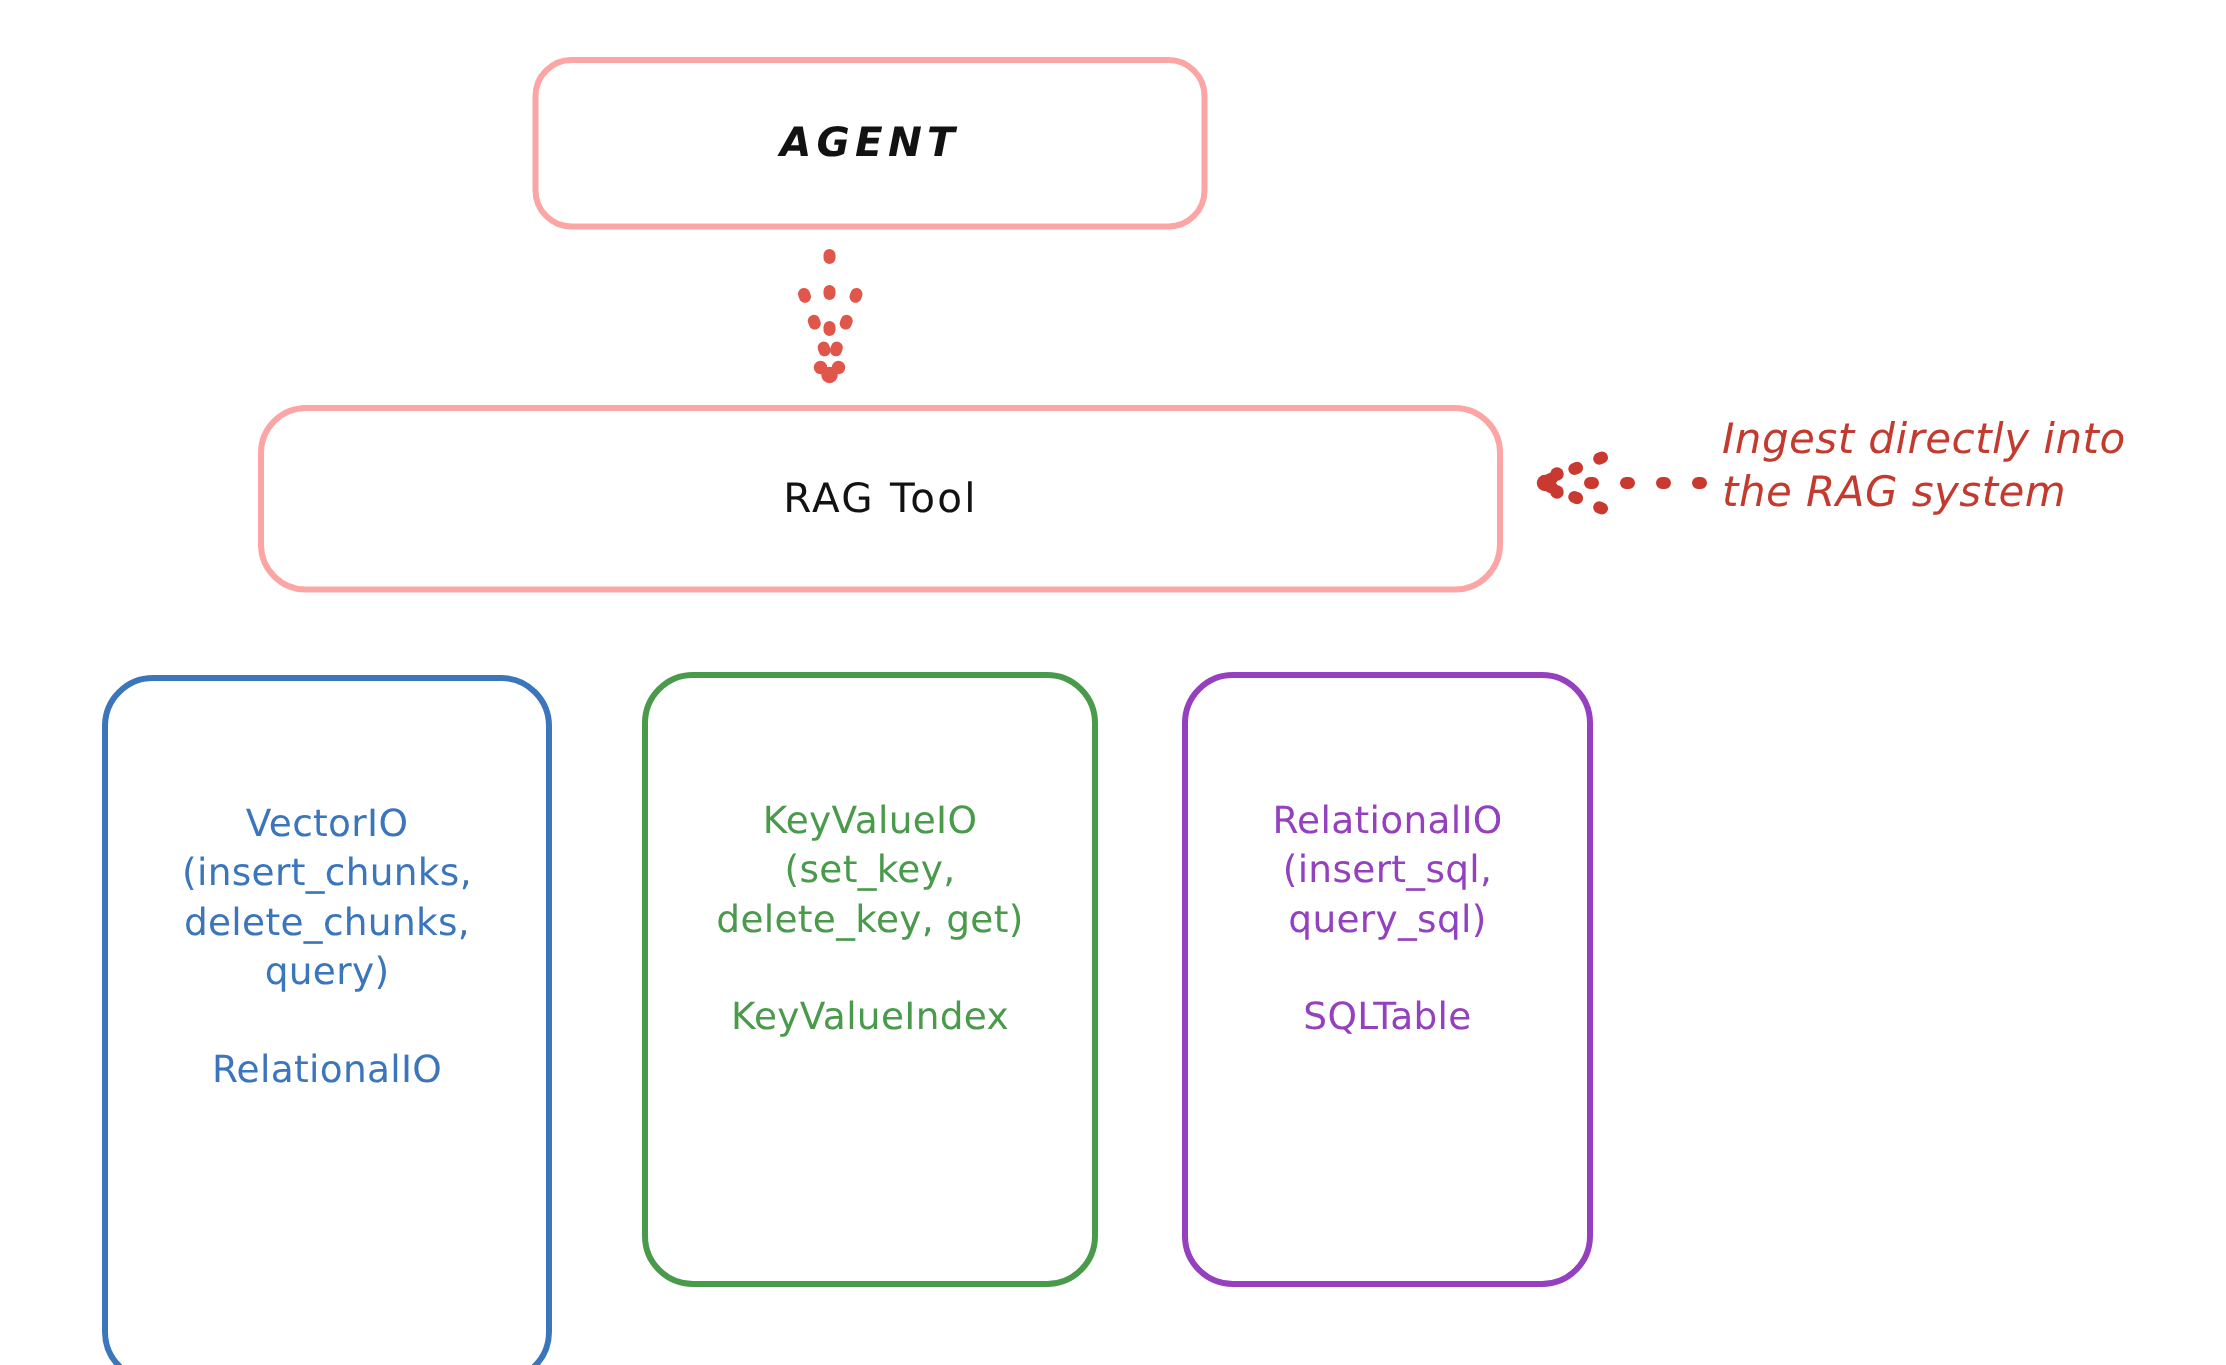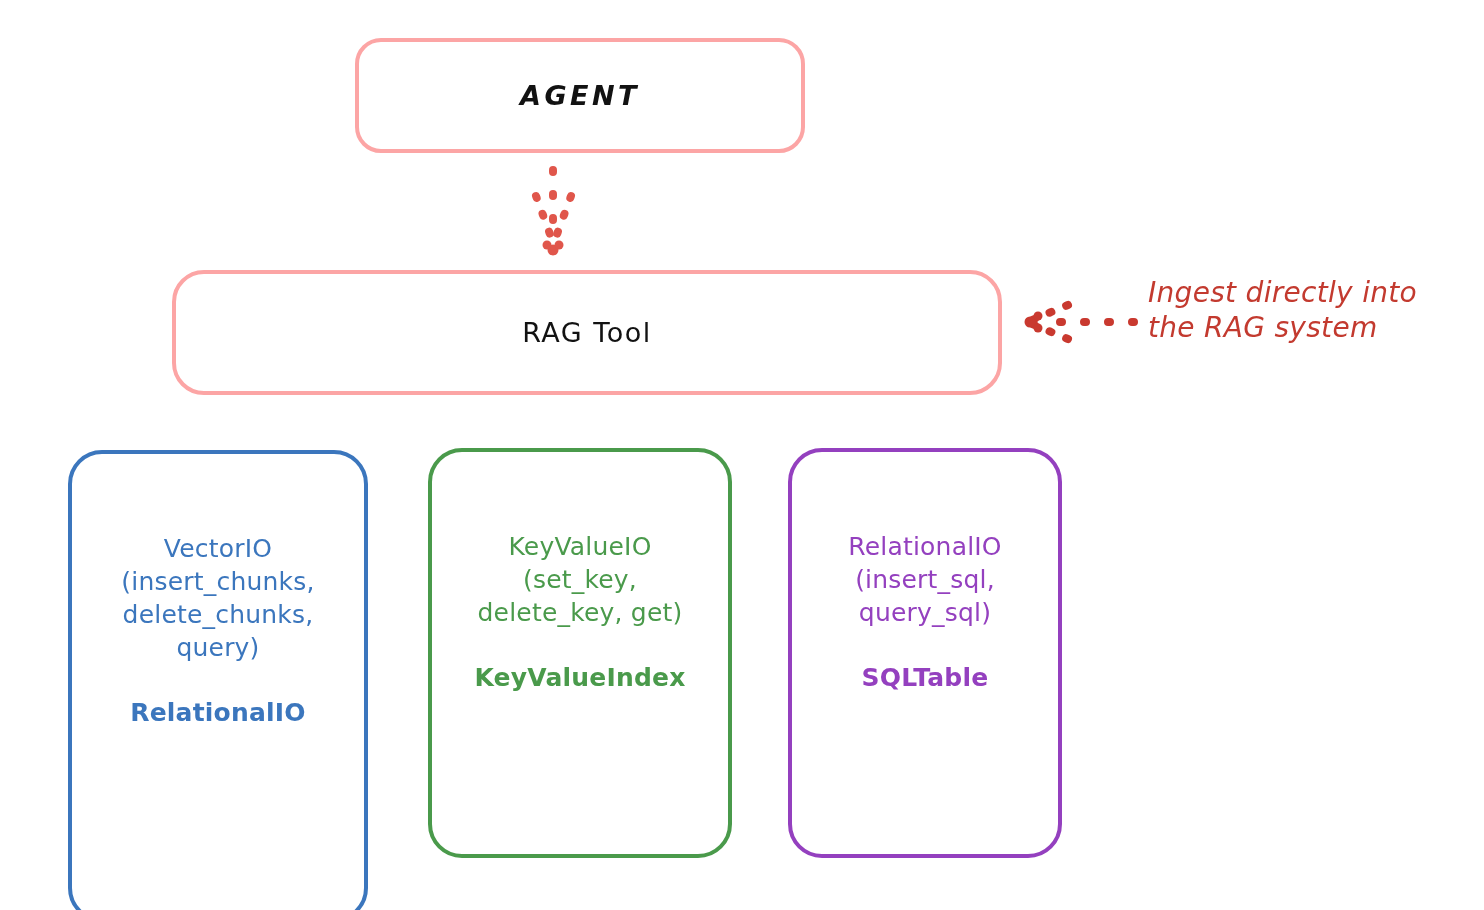--- a/index.html
+++ b/index.html
@@ -89,21 +89,21 @@
     font-size: 25px;
     line-height: 1.32;
     font-weight: 500;
     letter-spacing: 0.2px;
     white-space: pre-line;
   }
   .store-sub {
     margin-top: 34px;
     font-family: "DejaVu Sans", sans-serif;
     font-size: 25px;
-    font-weight: 700;
+    font-weight: 400;
     letter-spacing: 0.2px;
   }
   .store-inner {
     display: flex;
     flex-direction: column;
     align-items: center;
     width: 100%;
   }
 
   #node-vectorio {

